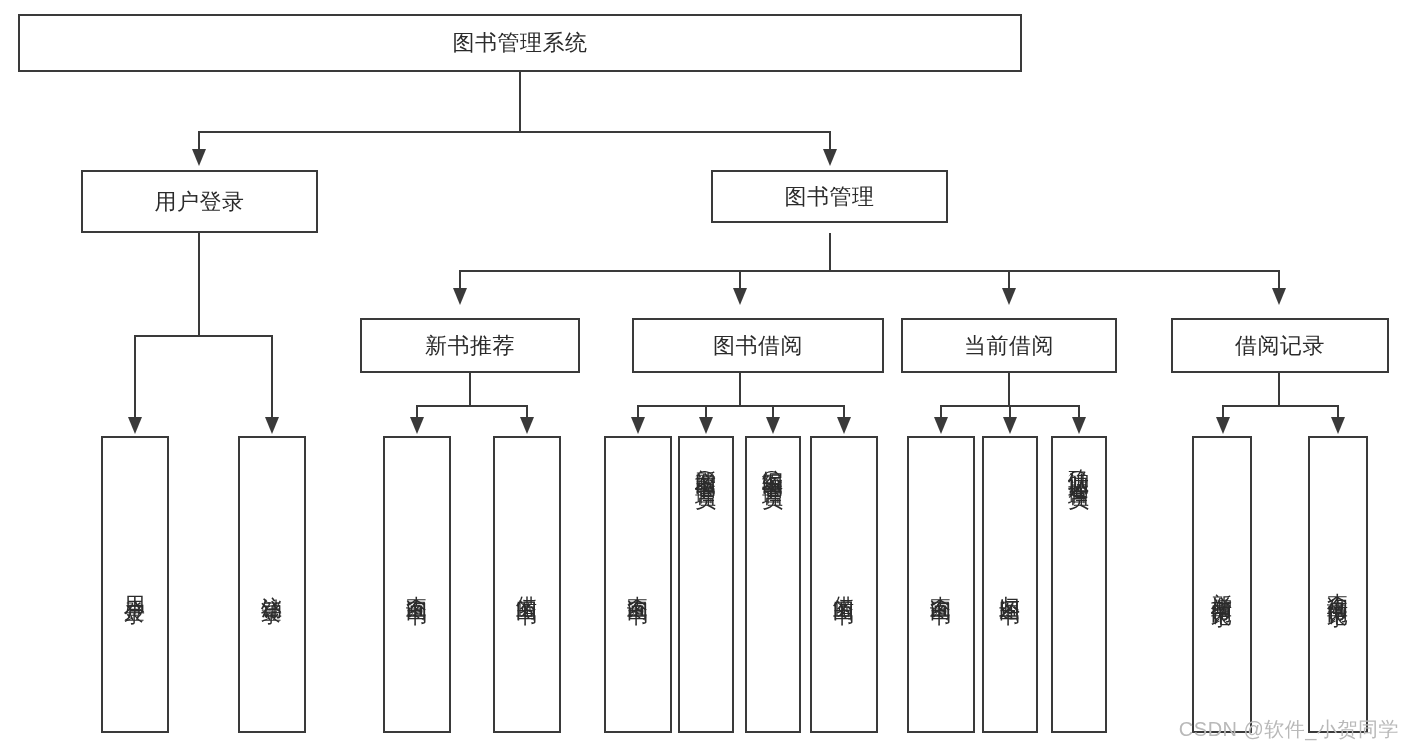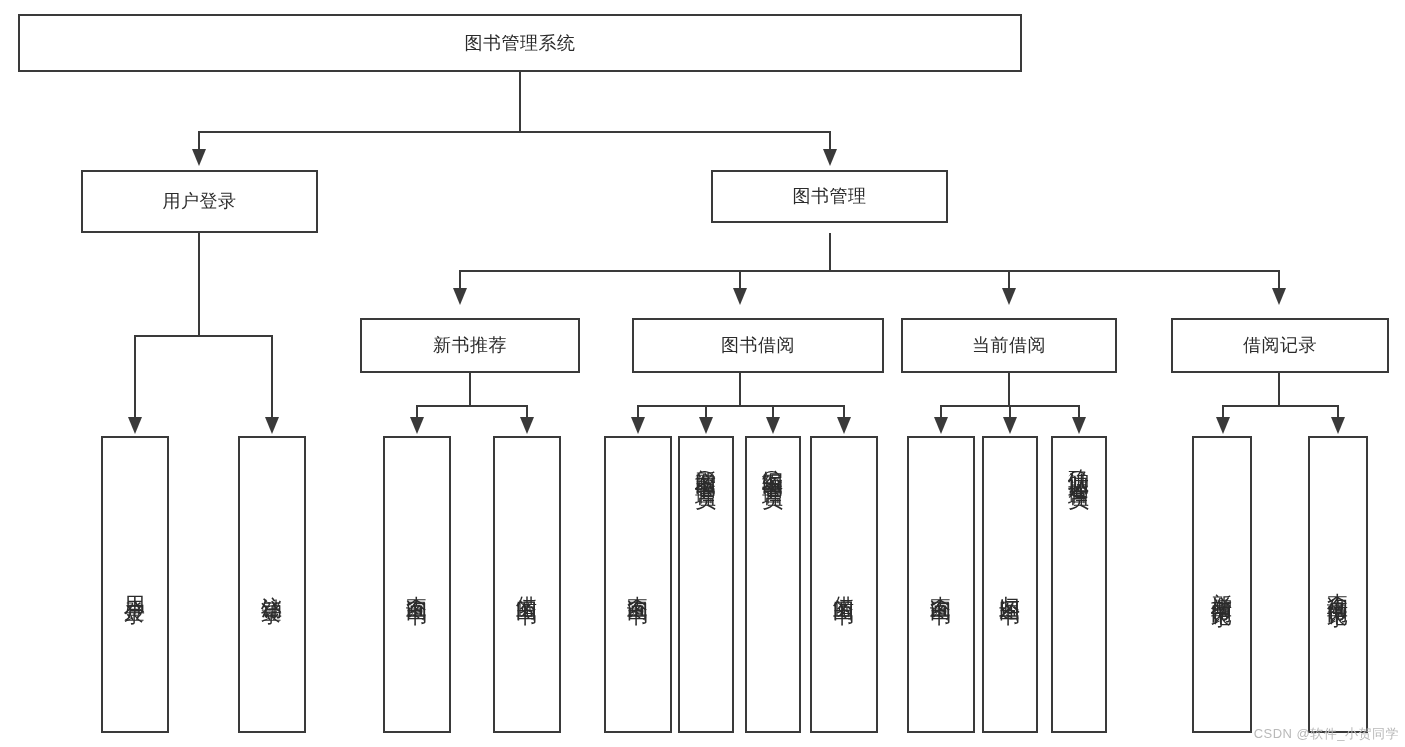--- a/index.html
+++ b/index.html
@@ -22,21 +22,21 @@
     position: absolute;
     box-sizing: border-box;
     background: #ffffff;
     border: 2px solid #3a3a3a;
     display: flex;
     align-items: center;
     justify-content: center;
     color: #2b2b2b;
   }
   .node .label {
-    font-size: 18px;
+    font-size: 22px;
     line-height: 1.25;
     letter-spacing: 0.5px;
     white-space: nowrap;
     color: #2b2b2b;
   }
   
   .node.vertical {
     align-items: flex-start;
     padding-top: 14px;
   }
@@ -65,21 +65,21 @@
     height: 0;
     border-left: 7px solid transparent;
     border-right: 7px solid transparent;
     border-top: 17px solid #3a3a3a;
   }
   
   #watermark {
     position: absolute;
     right: 6px;
     bottom: 4px;
-    font-size: 13px;
+    font-size: 20px;
     color: #b9b9b9;
     white-space: nowrap;
     letter-spacing: 0.5px;
   }
 </style>
 </head>
 <body>
 
 <div id="canvas">
 

